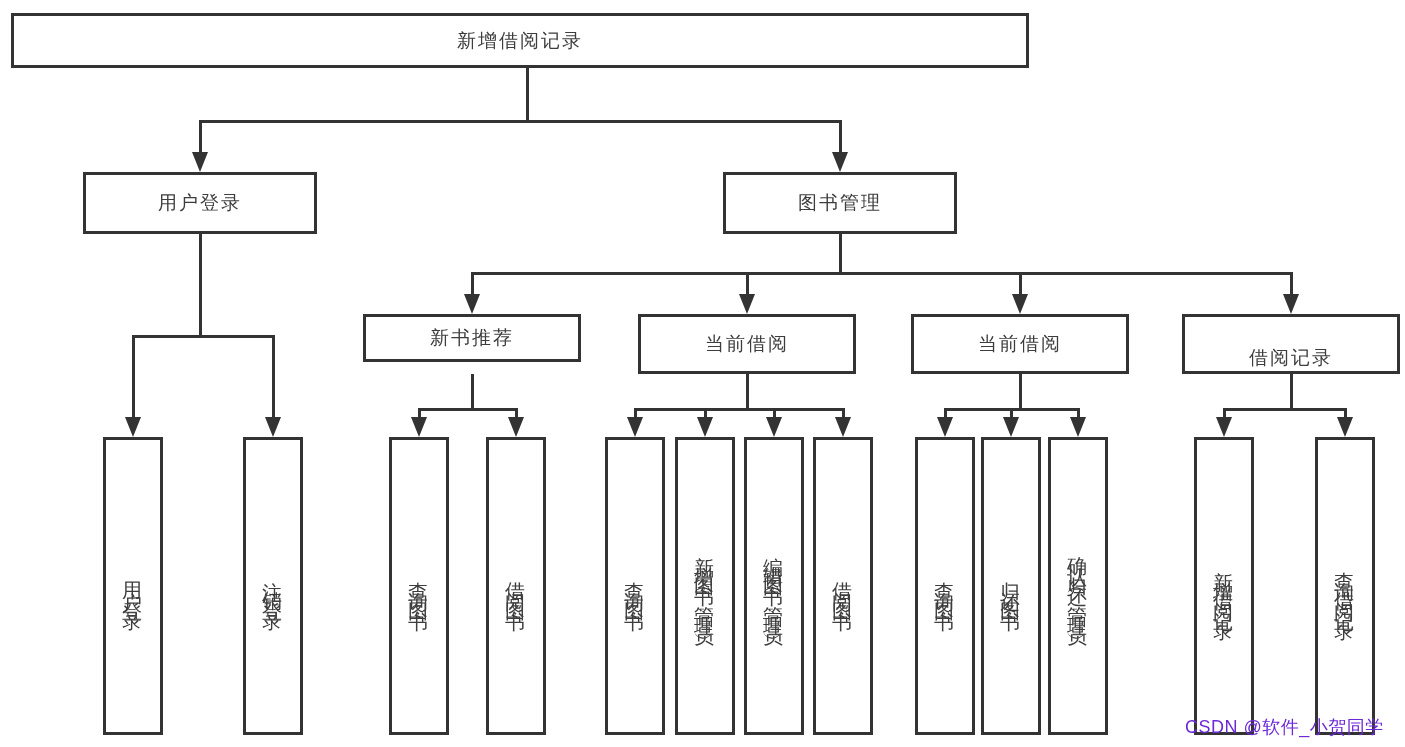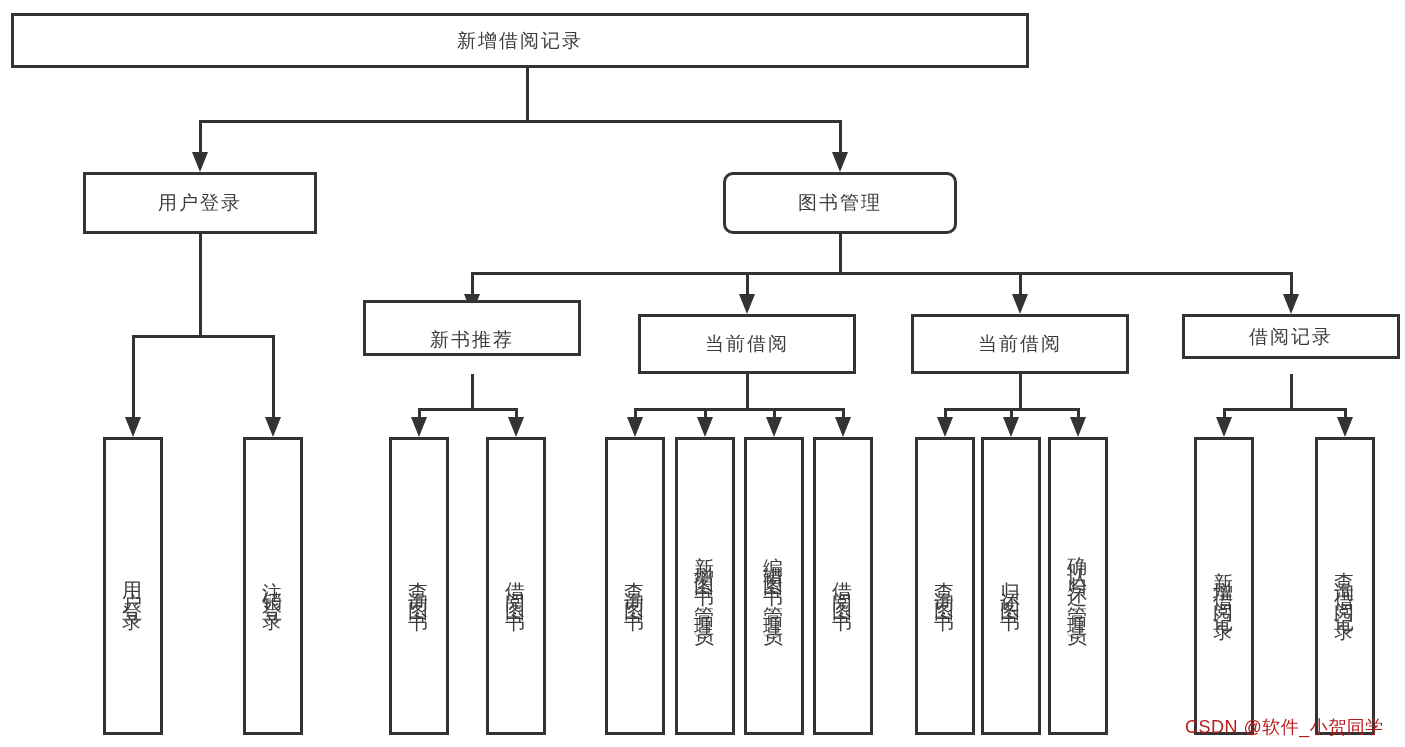--- a/index.html
+++ b/index.html
@@ -21,21 +21,21 @@
   .ln { position:absolute; background:#333333; }
   .ln.v { width:3px; }
   .ln.h { height:3px; }
   .arrow {
     position:absolute; width:0; height:0;
     border-left:8px solid transparent; border-right:8px solid transparent;
     border-top:20px solid #333333;
   }
   .watermark {
     position:absolute; left:1185px; top:715px; z-index:5;
-    font-size:18px; color:#b91c1c; letter-spacing:0.5px; white-space:nowrap;
+    font-size:18px; color:#6d28d9; letter-spacing:0.5px; white-space:nowrap;
   }
 </style>
 </head>
 <body>
 
 <div class="canvas">
 
   <div class="node" style="left:11px;top:13px;width:1018px;height:55px;">
     <span class="hlbl">新增借阅记录</span>
   </div>
@@ -44,21 +44,21 @@
 
   <div class="ln h" style="left:199px;top:120px;width:642px;"></div>
   <div class="ln v" style="left:199px;top:120px;height:34px;"></div>
   <div class="ln v" style="left:839px;top:120px;height:34px;"></div>
   <div class="arrow" style="left:192px;top:152px;"></div>
   <div class="arrow" style="left:832px;top:152px;"></div>
 
   <div class="node" style="left:83px;top:172px;width:234px;height:62px;">
     <span class="hlbl">用户登录</span>
   </div>
-  <div class="node" style="left:723px;top:172px;width:234px;height:62px;border-radius:10px;">
+  <div class="node" style="left:723px;top:172px;width:234px;height:62px;">
     <span class="hlbl">图书管理</span>
   </div>
 
   <div class="ln v" style="left:199px;top:234px;height:101px;"></div>
   <div class="ln h" style="left:132px;top:335px;width:143px;"></div>
   <div class="ln v" style="left:132px;top:335px;height:84px;"></div>
   <div class="ln v" style="left:272px;top:335px;height:84px;"></div>
   <div class="arrow" style="left:125px;top:417px;"></div>
   <div class="arrow" style="left:265px;top:417px;"></div>
 
@@ -66,30 +66,30 @@
   <div class="ln h" style="left:471px;top:272px;width:822px;"></div>
   <div class="ln v" style="left:471px;top:272px;height:26px;"></div>
   <div class="ln v" style="left:746px;top:272px;height:26px;"></div>
   <div class="ln v" style="left:1019px;top:272px;height:26px;"></div>
   <div class="ln v" style="left:1290px;top:272px;height:26px;"></div>
   <div class="arrow" style="left:464px;top:294px;"></div>
   <div class="arrow" style="left:739px;top:294px;"></div>
   <div class="arrow" style="left:1012px;top:294px;"></div>
   <div class="arrow" style="left:1283px;top:294px;"></div>
 
-  <div class="node" style="left:363px;top:300px;width:218px;height:56px;align-items:flex-end;">
+  <div class="node" style="left:363px;top:314px;width:218px;height:48px;">
     <span class="hlbl">新书推荐</span>
   </div>
   <div class="node" style="left:638px;top:314px;width:218px;height:60px;">
     <span class="hlbl">当前借阅</span>
   </div>
   <div class="node" style="left:911px;top:314px;width:218px;height:60px;text-align:center;">
     <span class="hlbl">当前借阅</span>
   </div>
-  <div class="node" style="left:1182px;top:314px;width:218px;height:45px;">
+  <div class="node" style="left:1182px;top:314px;width:218px;height:60px;align-items:flex-end;">
     <span class="hlbl">借阅记录</span>
   </div>
 
   <div class="ln v" style="left:471px;top:374px;height:34px;"></div>
   <div class="ln v" style="left:746px;top:374px;height:34px;"></div>
   <div class="ln v" style="left:1019px;top:374px;height:34px;"></div>
   <div class="ln v" style="left:1290px;top:374px;height:34px;"></div>
 
   <div class="ln h" style="left:418px;top:408px;width:100px;"></div>
   <div class="ln h" style="left:634px;top:408px;width:211px;"></div>

